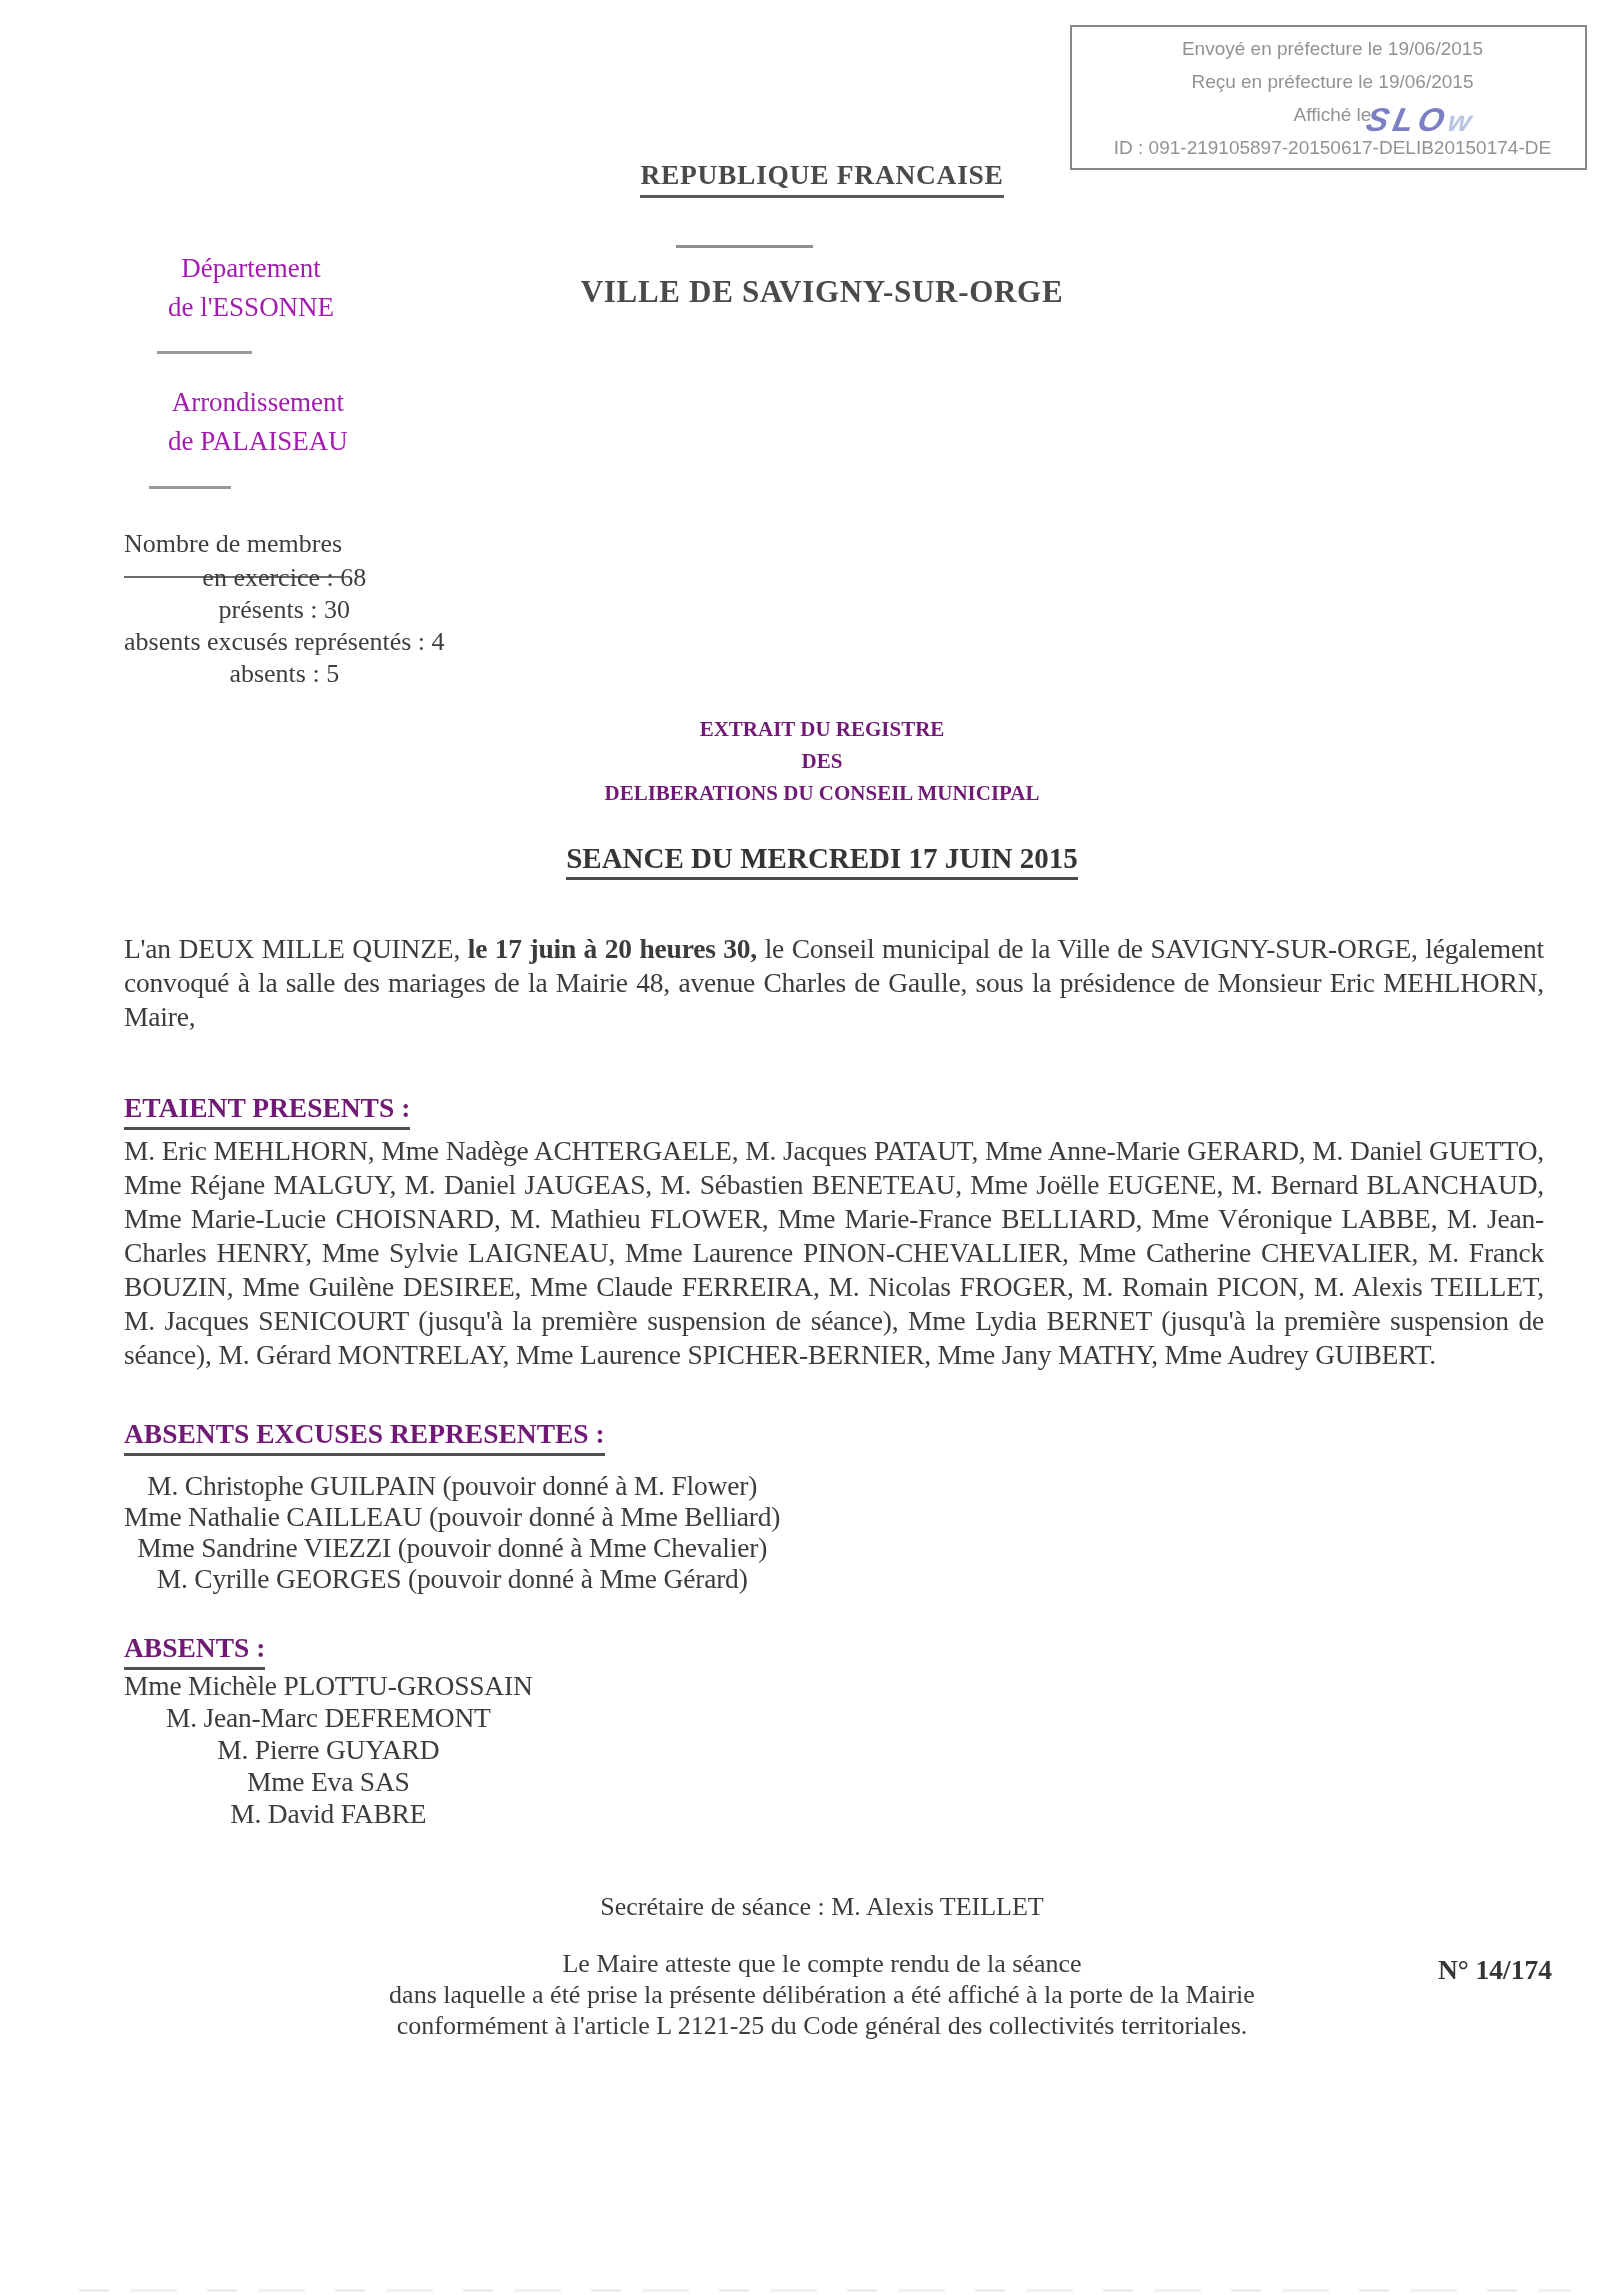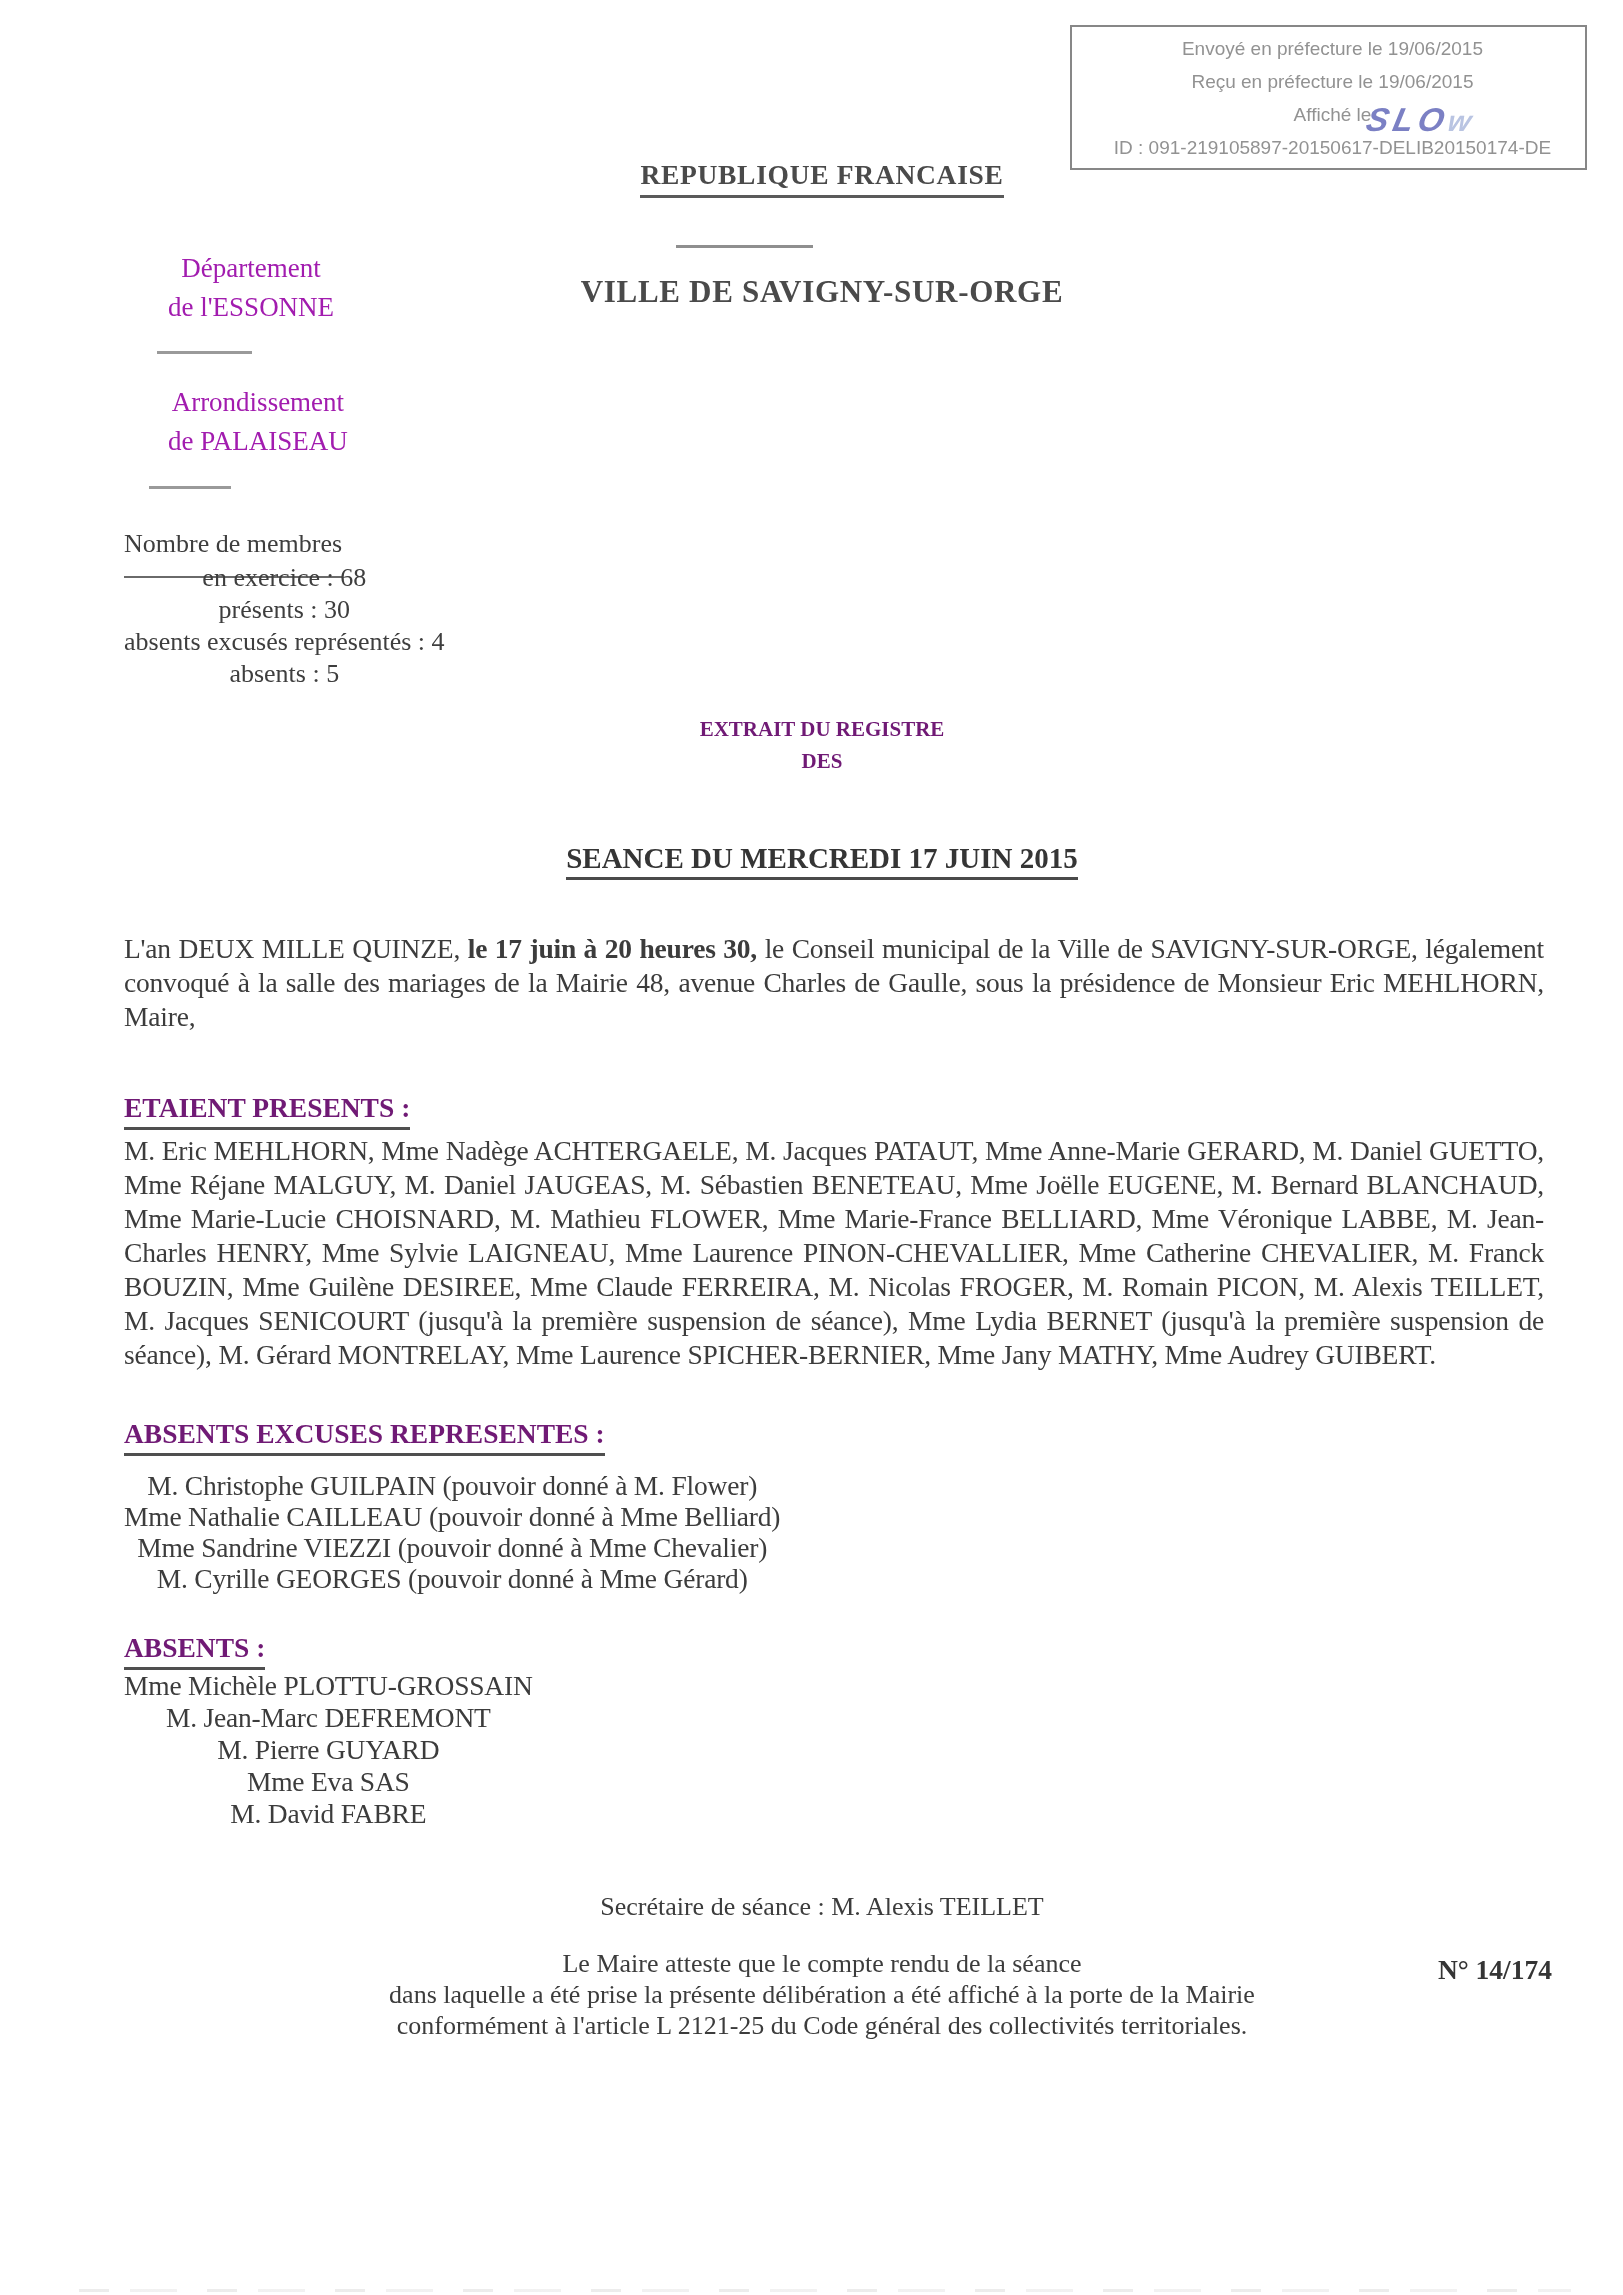--- a/index.html
+++ b/index.html
@@ -122,20 +122,21 @@
 <div class="abs members">
   <div>en exercice : 68</div>
   <div>présents : 30</div>
   <div>absents excusés représentés : 4</div>
   <div>absents : 5</div>
 </div>
 
 <div class="abs centerband register">
   <div>EXTRAIT DU REGISTRE</div>
   <div>DES</div>
+  <div>DELIBERATIONS DU CONSEIL MUNICIPAL</div>
 </div>
 
 <div class="abs centerband seance">
   <span class="u">SEANCE DU MERCREDI 17 JUIN 2015</span>
 </div>
 
 <div class="abs para intro"><span>L'an DEUX MILLE QUINZE, </span><span class="b">le 17 juin à 20 heures 30,</span><span> le Conseil municipal de la Ville de SAVIGNY-SUR-ORGE, légalement convoqué à la salle des mariages de la Mairie 48, avenue Charles de Gaulle, sous la présidence de Monsieur Eric MEHLHORN, Maire,</span></div>
 
 <div class="abs heading h-presents">
   <span class="u">ETAIENT PRESENTS :</span>

